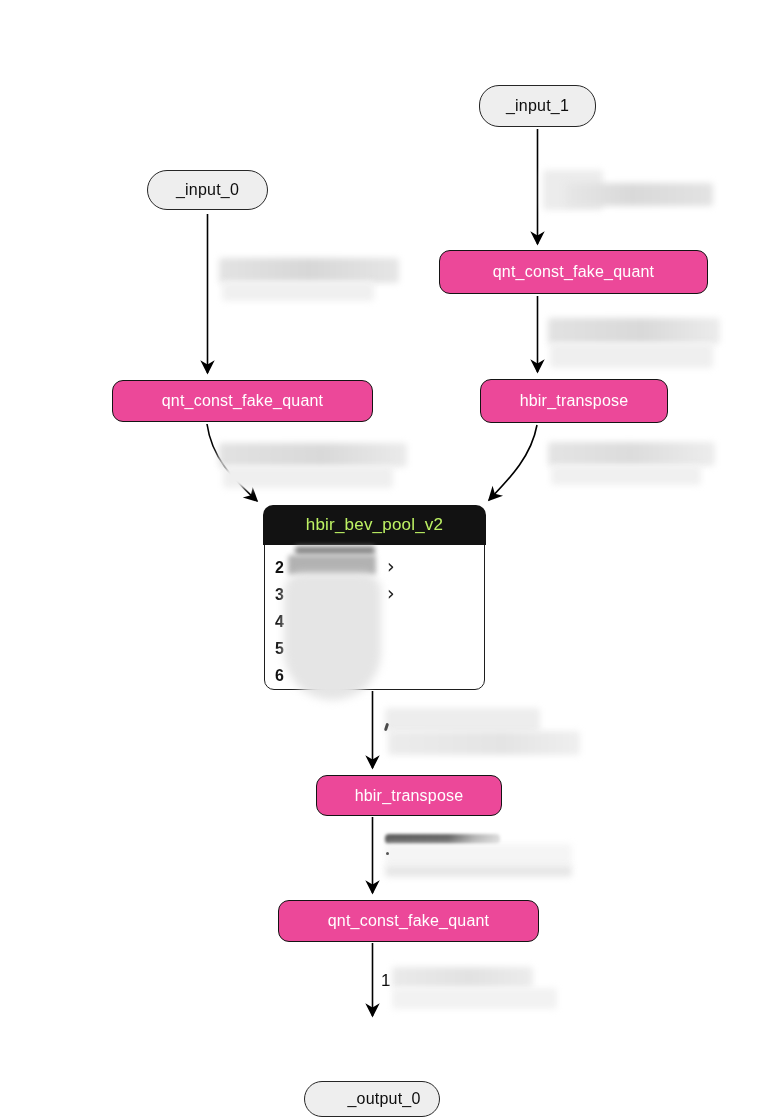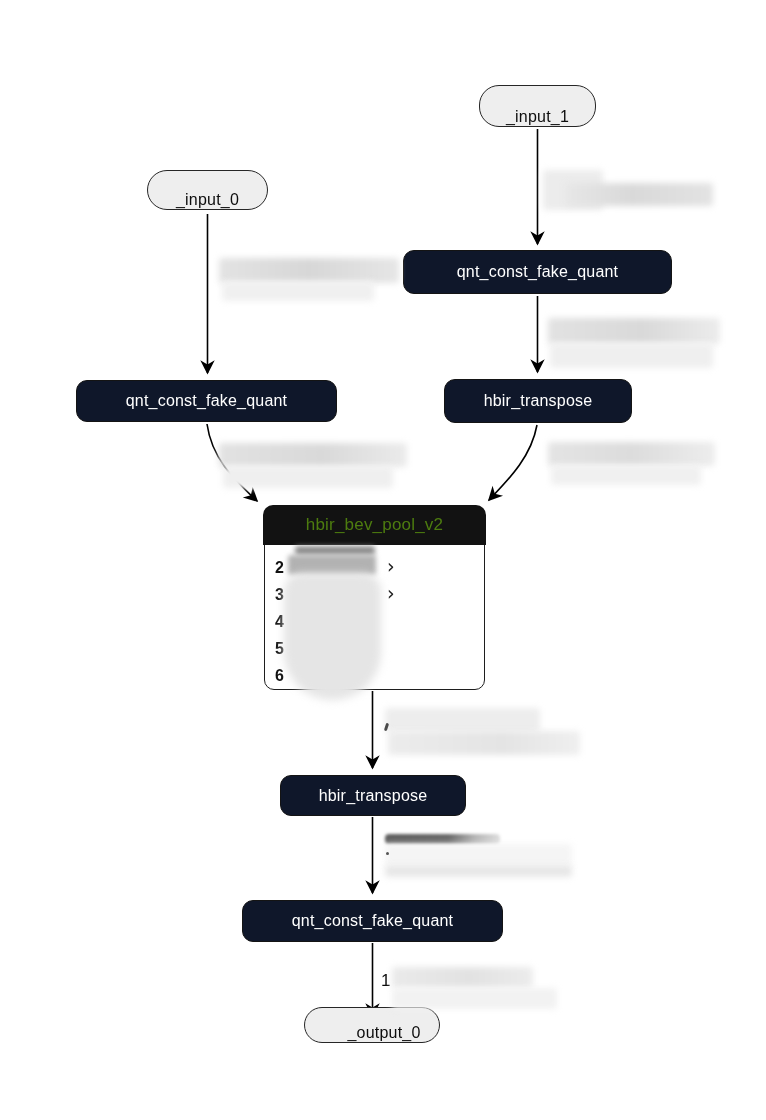--- a/index.html
+++ b/index.html
@@ -6,44 +6,44 @@
   #canvas{
     position:relative;width:766px;height:1120px;background:#ffffff;overflow:hidden;
     font-family:"Liberation Sans","DejaVu Sans",sans-serif;
   }
   #edges{position:absolute;left:0;top:0;width:766px;height:1120px;}
   .node{
     position:absolute;display:flex;align-items:center;justify-content:center;
     box-sizing:border-box;font-size:16px;letter-spacing:.2px;white-space:nowrap;
   }
   .io{
-    background:#eeeeee;border:1.6px solid #262626;border-radius:20px;color:#0d0d0d;align-items:flex-end;
+    background:#eeeeee;border:1.6px solid #262626;border-radius:20px;color:#0d0d0d;
   }
   .op{
-    background:#0f172a;border:1.6px solid #141414;border-radius:11px;color:#ffffff;
+    background:#ec4899;border:1.6px solid #141414;border-radius:11px;color:#ffffff;margin-left:36px;
   }
   
   #n-input1{left:479px;top:85px;width:117px;height:42px;}
   #n-input0{left:147px;top:170px;width:121px;height:40px;}
   #n-qnt-right{left:403px;top:250px;width:269px;height:44px;}
   #n-qnt-left{left:76px;top:380px;width:261px;height:42px;}
   #n-transpose-right{left:444px;top:379px;width:188px;height:44px;}
   #n-transpose-mid{left:280px;top:775px;width:186px;height:41px;}
   #n-qnt-bottom{left:242px;top:900px;width:261px;height:42px;}
-  #n-output0{left:304px;top:1007px;width:136px;height:36px;padding-left:24px;}
+  #n-output0{left:304px;top:1081px;width:136px;height:36px;padding-left:24px;}
   
   #n-pool{
     position:absolute;left:264px;top:506px;width:221px;height:184px;box-sizing:border-box;
     background:#ffffff;border:1.6px solid #1e1e1e;border-radius:10px;
   }
   #n-pool .hdr{
     position:absolute;left:-1.6px;top:-1.6px;right:-1.6px;height:40px;
     background:#121212;border-radius:10px 10px 0 0;
     display:flex;align-items:center;justify-content:center;
-    color:#4d7c0f;font-size:17px;letter-spacing:.2px;
+    color:#bef264;font-size:17px;letter-spacing:.2px;
   }
   .pool-row{
     position:absolute;left:10px;width:200px;height:22px;
     font-size:16px;font-weight:700;color:#111;line-height:22px;
   }
   .row-chevron{
     position:absolute;left:112px;top:-2px;font-size:19px;font-weight:400;color:#222;
     font-family:"DejaVu Sans",sans-serif;
   }
   

